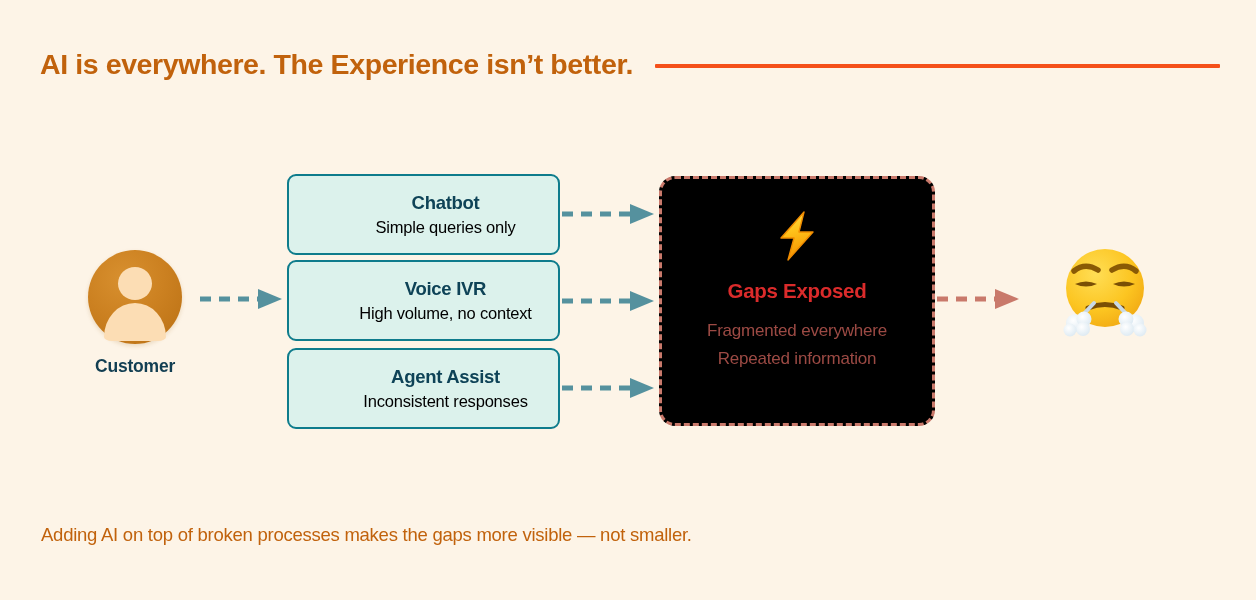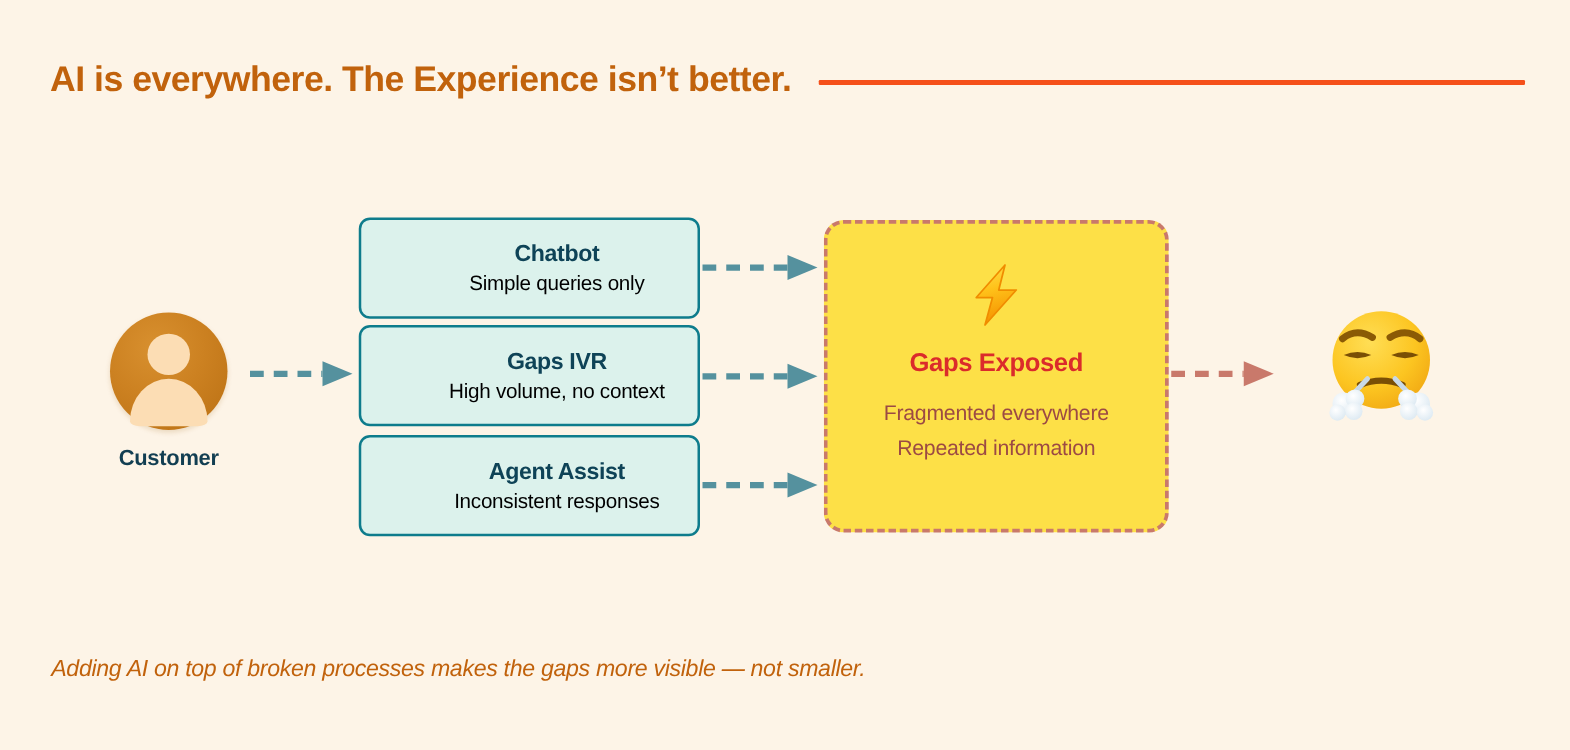--- a/index.html
+++ b/index.html
@@ -127,21 +127,21 @@
   }
 
   
   #gaps-panel {
     position: absolute;
     left: 659px;
     top: 176px;
     width: 276px;
     height: 250px;
     box-sizing: border-box;
-    background: #fde047;
+    background: #000000;
     border: 3px dashed #C9796B;
     border-radius: 16px;
     display: flex;
     flex-direction: column;
     align-items: center;
   }
   #gaps-bolt-icon {
     margin-top: 32px;
     width: 44px;
     height: 50px;
@@ -191,21 +191,20 @@
   #arrow-voice-to-gaps        { left: 562px; top: 288px;  width: 94px;  height: 26px; }
   #arrow-agent-to-gaps        { left: 562px; top: 375px;  width: 94px;  height: 26px; }
   #arrow-gaps-to-outcome      { left: 937px; top: 286px;  width: 84px;  height: 26px; }
 
   
   #footnote {
     position: absolute;
     left: 41px;
     top: 524px;
     font-size: 18.5px;
-    font-style: italic;
     color: #C1620C;
     letter-spacing: -0.25px;
   }
 </style>
 </head>
 <body>
 
 <div id="canvas">
 
   <div id="header">
@@ -225,21 +224,21 @@
     <line x1="0" y1="13" x2="58" y2="13" stroke="#55919E" stroke-width="5" stroke-dasharray="11 8"></line>
     <polygon points="58,3 82,13 58,23" fill="#55919E"></polygon>
   </svg>
 
   <div class="channel-box" id="box-chatbot">
     <div class="channel-title">Chatbot</div>
     <div class="channel-sub">Simple queries only</div>
   </div>
 
   <div class="channel-box" id="box-voice-ivr">
-    <div class="channel-title">Gaps IVR</div>
+    <div class="channel-title">Voice IVR</div>
     <div class="channel-sub">High volume, no context</div>
   </div>
 
   <div class="channel-box" id="box-agent-assist">
     <div class="channel-title">Agent Assist</div>
     <div class="channel-sub">Inconsistent responses</div>
   </div>
 
   <svg id="arrow-chatbot-to-gaps" class="arrow-svg">
     <line x1="0" y1="13" x2="68" y2="13" stroke="#55919E" stroke-width="5" stroke-dasharray="11 8"></line>

